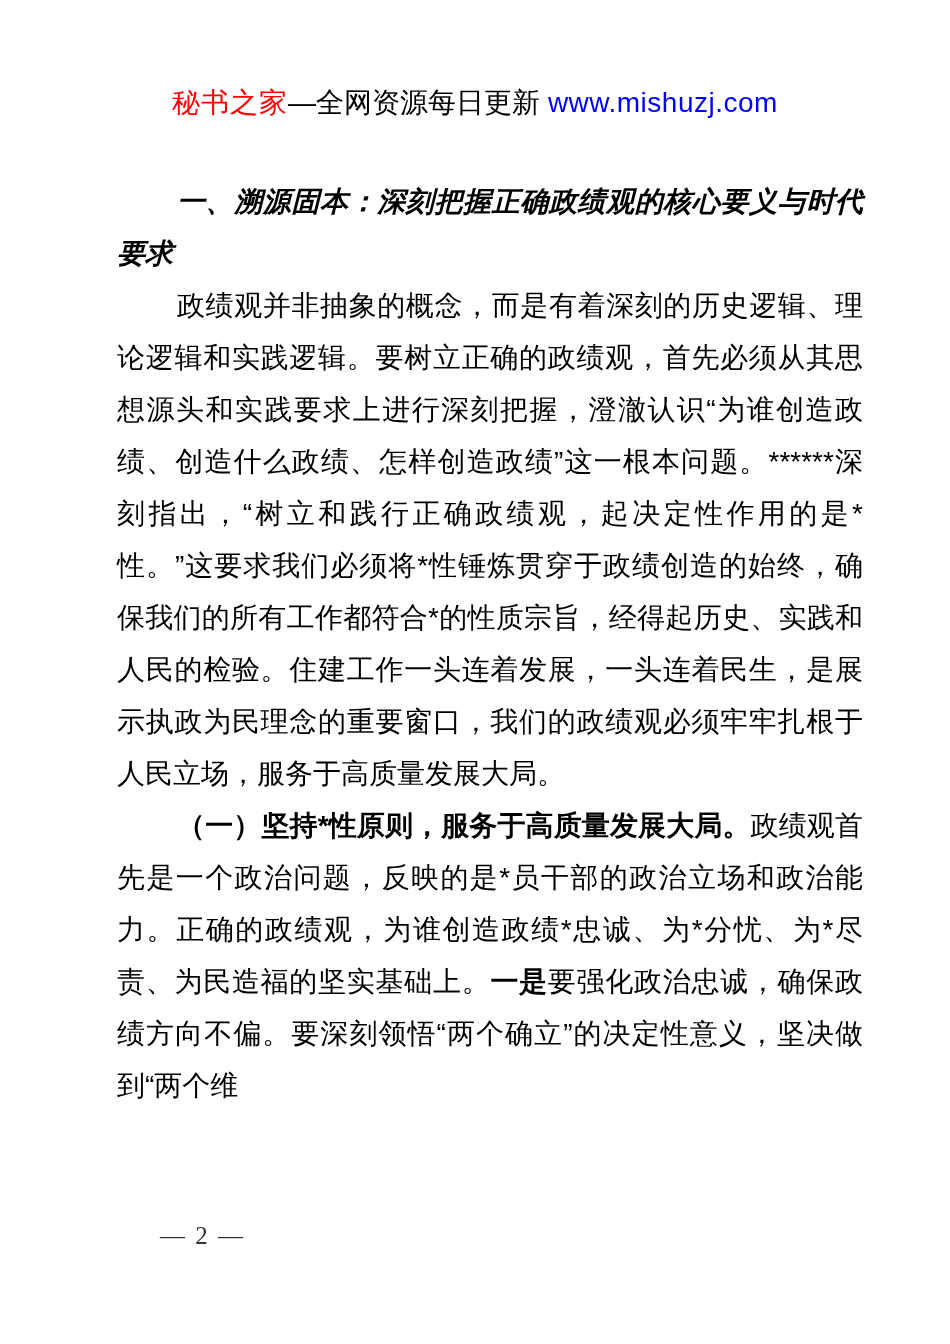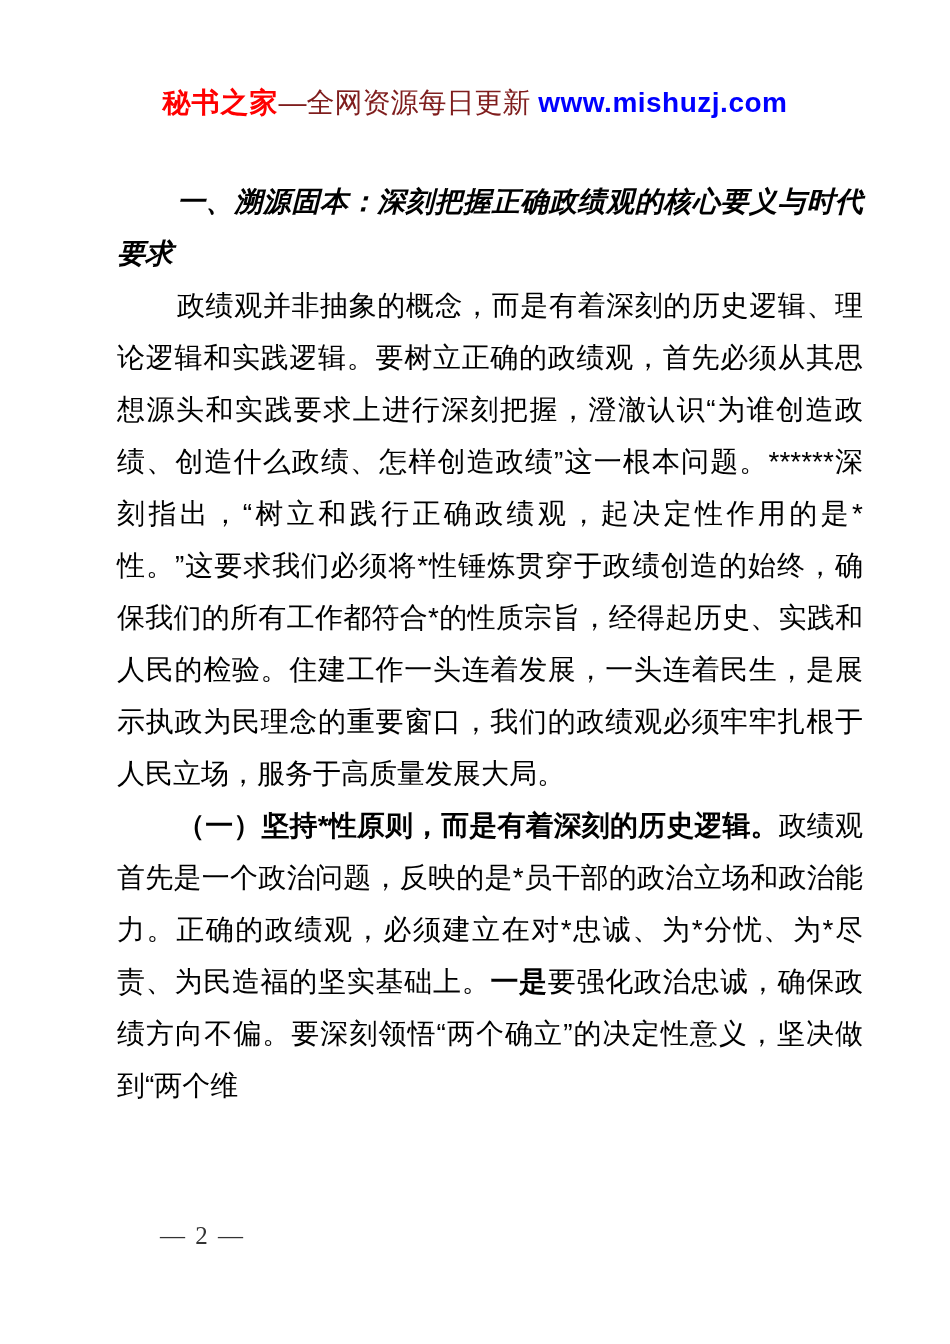--- a/index.html
+++ b/index.html
@@ -21,29 +21,28 @@
     position: absolute;
     top: 84px;
     left: 0;
     width: 950px;
     text-align: center;
     font-size: 28px;
     line-height: 38px;
     white-space: nowrap;
   }
   .site-header .brand {
-    font-weight: bold;
+    font-weight: normal;
     letter-spacing: 1px;
   }
   .site-header .tagline {
-    color: #7f1d1d;
+    color: #000000;
   }
   .site-header .url {
     letter-spacing: 0.5px;
-    font-weight: bold;
   }
   
   .doc-body {
     position: absolute;
     top: 176px;
     left: 117px;
     width: 746px;
   }
   .doc-body p {
     margin: 0;
@@ -80,18 +79,18 @@
 
 <div class="page">
 
   <div class="site-header">
     <span class="brand" style="color: rgb(255, 0, 0);">秘书之家</span><span class="tagline">—全网资源每日更新 </span><span class="url" style="color: rgb(0, 0, 255);">www.mishuzj.com</span>
   </div>
 
   <div class="doc-body">
       <p class="indent heading"><span class="bold">一、溯源固本：深刻把握正确政绩观的核心要义与时代要求</span></p>
       <p class="indent"><span>政绩观并非抽象的概念，而是有着深刻的历史逻辑、理论逻辑和实践逻辑。要树立正确的政绩观，首先必须从其思想源头和实践要求上进行深刻把握，澄澈认识“为谁创造政绩、创造什么政绩、怎样创造政绩”这一根本问题。******深刻指出，“树立和践行正确政绩观，起决定性作用的是*性。”这要求我们必须将*性锤炼贯穿于政绩创造的始终，确保我们的所有工作都符合*的性质宗旨，经得起历史、实践和人民的检验。住建工作一头连着发展，一头连着民生，是展示执政为民理念的重要窗口，我们的政绩观必须牢牢扎根于人民立场，服务于高质量发展大局。</span></p>
-      <p class="indent"><span class="bold">（一）坚持*性原则，而是有着深刻的历史逻辑。</span><span>政绩观首先是一个政治问题，反映的是*员干部的政治立场和政治能力。正确的政绩观，必须建立在对*忠诚、为*分忧、为*尽责、为民造福的坚实基础上。</span><span class="bold">一是</span><span>要强化政治忠诚，确保政绩方向不偏。要深刻领悟“两个确立”的决定性意义，坚决做到“两个维</span></p>
+      <p class="indent"><span class="bold">（一）坚持*性原则，服务于高质量发展大局。</span><span>政绩观首先是一个政治问题，反映的是*员干部的政治立场和政治能力。正确的政绩观，为谁创造政绩*忠诚、为*分忧、为*尽责、为民造福的坚实基础上。</span><span class="bold">一是</span><span>要强化政治忠诚，确保政绩方向不偏。要深刻领悟“两个确立”的决定性意义，坚决做到“两个维</span></p>
     </div>
 
   <div class="page-footer" style="color: rgb(51, 51, 51);">— 2 —</div>
 
 </div>
 
 </body></html>

